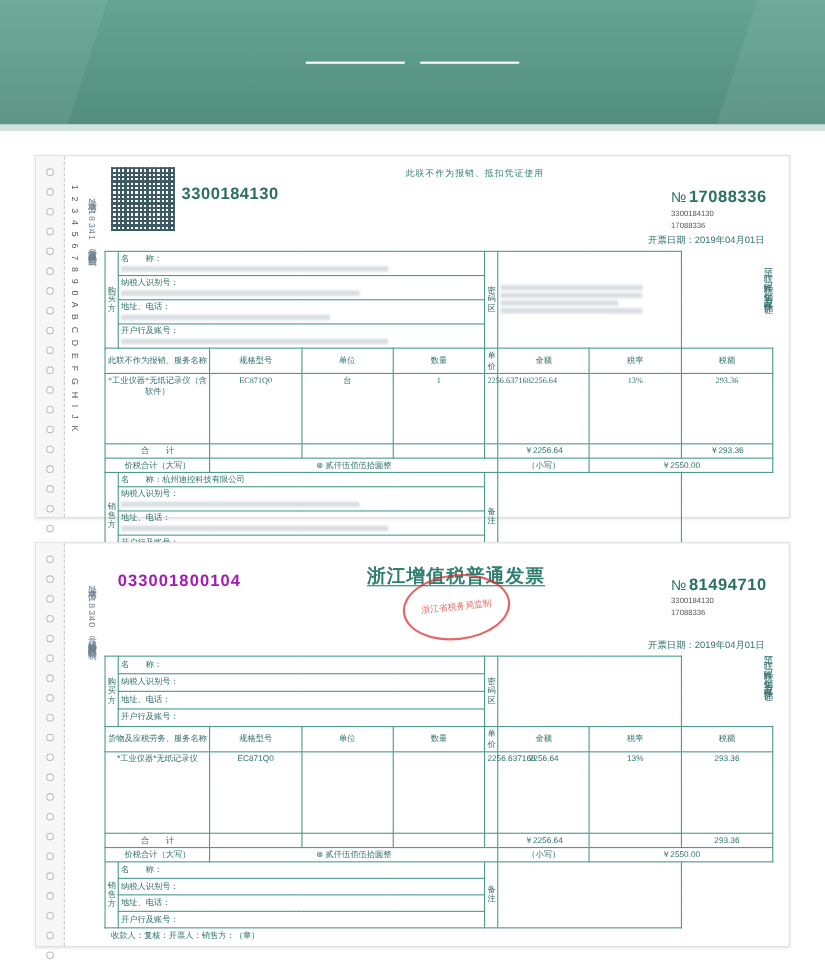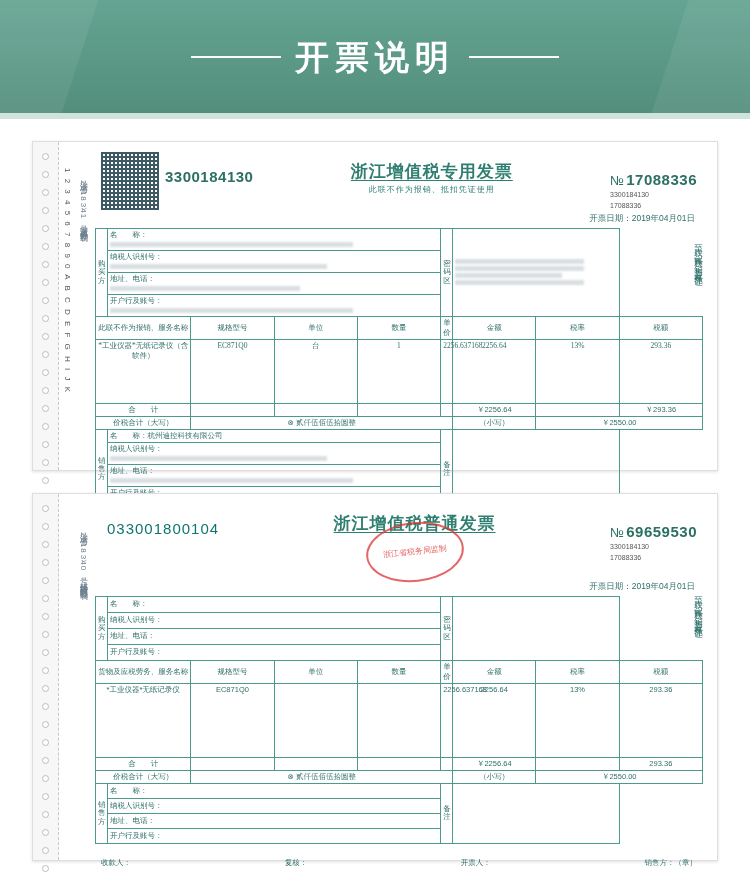--- a/index.html
+++ b/index.html
@@ -134,21 +134,21 @@
     background:
       repeating-linear-gradient(0deg,#1b3d4a 0 2px,transparent 2px 4px),
       repeating-linear-gradient(90deg,#1b3d4a 0 2px,transparent 2px 4px);
     background-color:#fff;
     opacity:.85;
   }
   .code-no {
     font-size:15px; color:#2c6f63; letter-spacing:.5px; font-weight:bold;
     margin-left:6px; margin-top:16px;
   }
-  .code-no.plain { font-weight:normal; color:#0f766e; letter-spacing:1px; }
+  .code-no.plain { font-weight:bold; color:#a21caf; letter-spacing:1px; }
   .no-block { text-align:left; margin-top:19px; }
   .no-label { font-size:13px; color:#2c6f63; }
   .no-num { font-size:15px; color:#2c6f63; font-weight:bold; letter-spacing:.5px; }
   .no-side { font-size:7px; color:#555; line-height:1.35; text-align:left; margin-top:2px;}
 
   .date-row { text-align:right; font-size:8.5px; color:#2f6f6a; padding:2px 8px 0 0;}
 
   
   .tbl { width:100%; border-collapse:collapse; table-layout:fixed; margin-top:3px;}
   .tbl td, .tbl th {
@@ -175,32 +175,31 @@
     line-height:56px; opacity:.75;
     transform:rotate(-6deg);
     pointer-events:none;
   }
   .side-vert {
     position:absolute; right:-2px; top:86px;
     writing-mode:vertical-rl;
     font-size:8.5px; color:#2f6f6a; letter-spacing:2px;
     height:180px;
   }
-  .foot-row { display:flex; justify-content:space-between; padding:2px 6px 0 6px; font-size:7.5px; color:#2f6f6a;margin-top:12px; }
+  .foot-row { display:flex; padding:2px 6px 0 6px; font-size:7.5px; color:#2f6f6a; }
 </style>
 </head>
 <body>
 
 <div class="banner">
   <div class="deco-left"></div>
   <div class="deco-right"></div>
   <div class="banner-inner">
     <div class="title-row">
       <span class="title-rule"></span>
-      <span class="banner-title">开票说明</span>
       <span class="title-rule"></span>
     </div>
   </div>
 </div>
 <div class="banner-bottom-line"></div>
 
 <div class="sheet sheet-1">
   <div class="perf left">
     <div class="hole"></div>
       <div class="hole"></div>
@@ -226,21 +225,20 @@
   <div class="vert-code">1 2 3 4 5 6 7 8 9 0 A B C D E F G H I J K</div>
   <div class="vert-code2">浙江省（2018）341号浙江省税务局监制</div>
 
   <div class="inv">
     <div class="topline">
       <div style="display:flex;align-items:flex-start;">
         <div class="qr"></div>
         <div class="code-no">3300184130</div>
       </div>
       <div style="text-align:center;flex:1;">
-        <div class="inv-title u">浙江增值税专用发票</div>
         <div class="inv-sub">此联不作为报销、抵扣凭证使用</div>
       </div>
       <div class="no-block">
         <span class="no-label">№</span>
         <span class="no-num">17088336</span>
         <div class="no-side">3300184130</div>
         <div class="no-side">17088336</div>
       </div>
     </div>
 
@@ -369,21 +367,21 @@
 
   <div class="inv green">
     <div class="topline">
       <div class="code-no plain">033001800104</div>
       <div style="text-align:center;flex:1;position:relative;">
         <div class="inv-title u">浙江增值税普通发票</div>
         <div class="stamp" style="left:50%;margin-left:-49px;top:18px;">浙江省税务局监制</div>
       </div>
       <div class="no-block">
         <span class="no-label">№</span>
-        <span class="no-num">69659530</span>
+        <span class="no-num">81494710</span>
         <div class="no-side">3300184130</div>
         <div class="no-side">17088336</div>
       </div>
     </div>
 
     <div class="date-row" style="margin-top:16px;">
       <span>开票日期：</span><span>2019年04月01日</span>
     </div>
 
     <table class="tbl">

